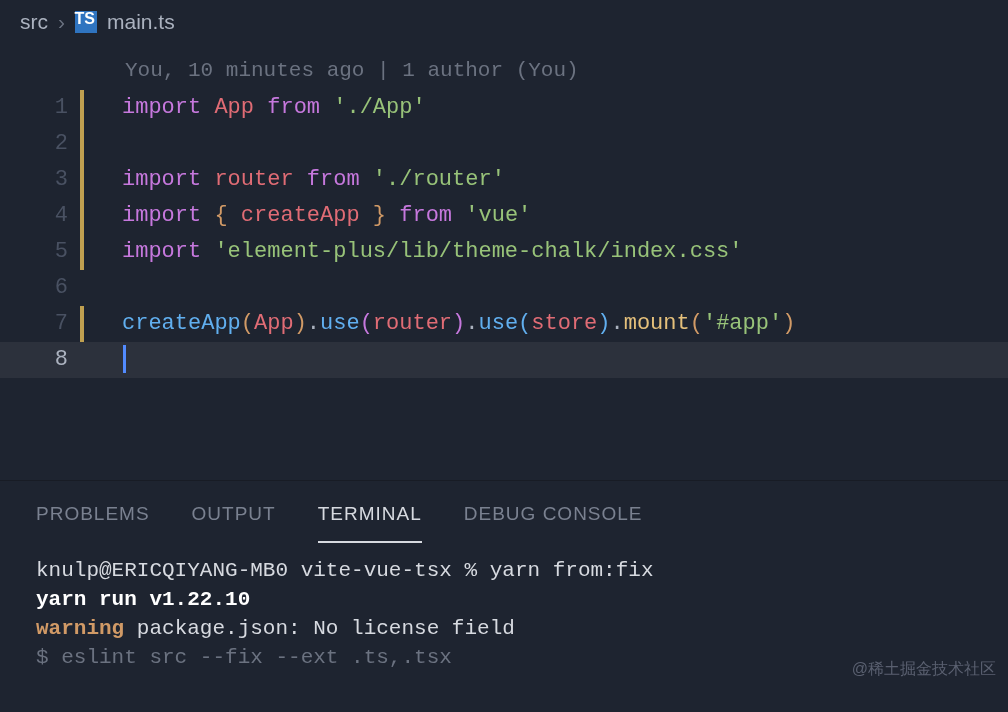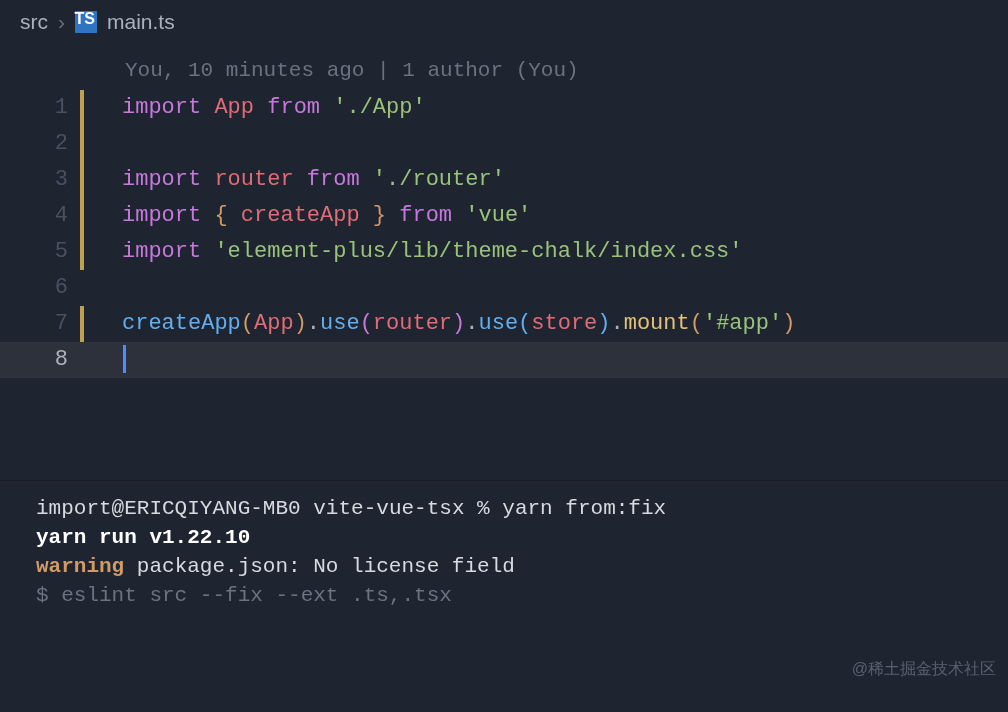--- a/index.html
+++ b/index.html
@@ -202,20 +202,26 @@
 
   <div class="line current">
     <div class="gutter">8</div>
     <div class="git-marker empty"></div>
     <div class="code"><span class="cursor"></span></div>
   </div>
 
 </div>
 
 <div class="panel">
+  <div class="panel-tabs">
+    <div class="panel-tab">PROBLEMS</div>
+    <div class="panel-tab">OUTPUT</div>
+    <div class="panel-tab active">TERMINAL</div>
+    <div class="panel-tab">DEBUG CONSOLE</div>
+  </div>
   <div class="terminal-content">
-    <div><span class="term-prompt">import@ERICQIYANG-MB0</span> <span class="term-prompt">vite-vue-tsx</span> % <span>yarn from:fix</span></div>
+    <div><span class="term-prompt">knulp@ERICQIYANG-MB0</span> <span class="term-prompt">vite-vue-tsx</span> % <span>yarn from:fix</span></div>
     <div class="term-bold">yarn run v1.22.10</div>
     <div><span class="term-yellow">warning</span><span> package.json: No license field</span></div>
     <div class="term-dim">$ eslint src --fix --ext .ts,.tsx</div>
   </div>
   <div class="watermark">@稀土掘金技术社区</div>
 </div>
 
 </body></html>

